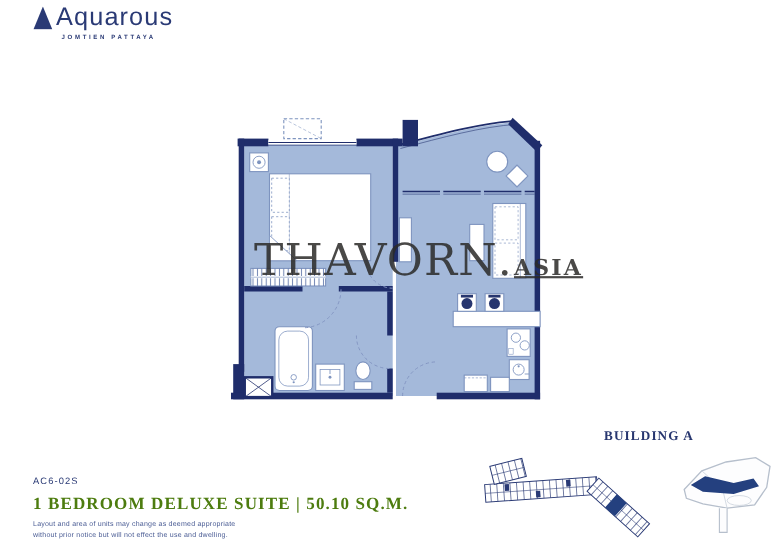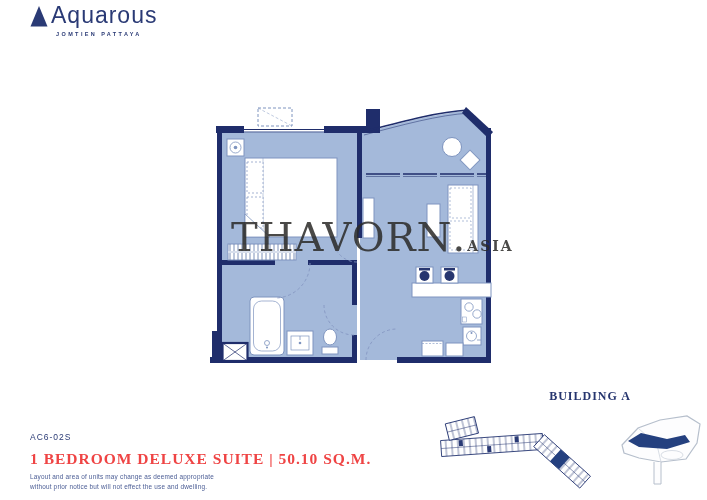--- a/index.html
+++ b/index.html
@@ -8,30 +8,30 @@
   
   .logo{position:absolute;left:30px;top:4px;color:#2a3a75;}
   .logo-row{display:flex;align-items:flex-end;gap:3px;}
   .logo-word{font-size:23px;letter-spacing:1px;font-weight:500;line-height:1;color:#2a3a75;}
   .logo-tagline{font-size:5.5px;letter-spacing:2.4px;margin:4px 0 0 26px;color:#2a3a75;font-weight:700;}
   
   .watermark{position:absolute;left:231px;top:217px;display:flex;align-items:baseline;
              font-family:"DejaVu Serif","Liberation Serif",serif;color:#2b2a28;opacity:.85;white-space:nowrap;}
   .wm-main{font-size:40px;letter-spacing:1px;line-height:1;}
   .wm-dot{font-size:40px;line-height:1;}
-  .wm-tld{font-size:14px;font-weight:700;letter-spacing:2px;margin-left:2px;}
+  .wm-tld{font-size:20px;font-weight:700;letter-spacing:2px;margin-left:2px;text-decoration:underline;}
   
   .building-label{position:absolute;left:545px;top:389px;width:90px;text-align:center;
                   font-family:"Liberation Serif",serif;font-weight:700;font-size:12px;
                   letter-spacing:1px;color:#27366f;}
   
   .unit-block{position:absolute;left:30px;top:432px;color:#2a3a75;}
   .unit-code{font-size:8.5px;letter-spacing:1px;font-weight:500;margin-bottom:8px;}
   .unit-title{font-family:"Liberation Serif",serif;font-weight:700;font-size:15.5px;
-              letter-spacing:1px;color:#ef4444;margin-bottom:4px;white-space:nowrap;}
+              letter-spacing:1px;color:#4d7c0f;margin-bottom:4px;white-space:nowrap;}
   .unit-disclaimer{font-size:6.4px;line-height:1.5;color:#4a5c94;letter-spacing:.2px;}
   svg{position:absolute;}
   #plan-svg{left:200px;top:100px;}
   #buildings-svg{left:425px;top:405px;}
 </style>
 </head>
 <body>
 
 <div class="page">
 

